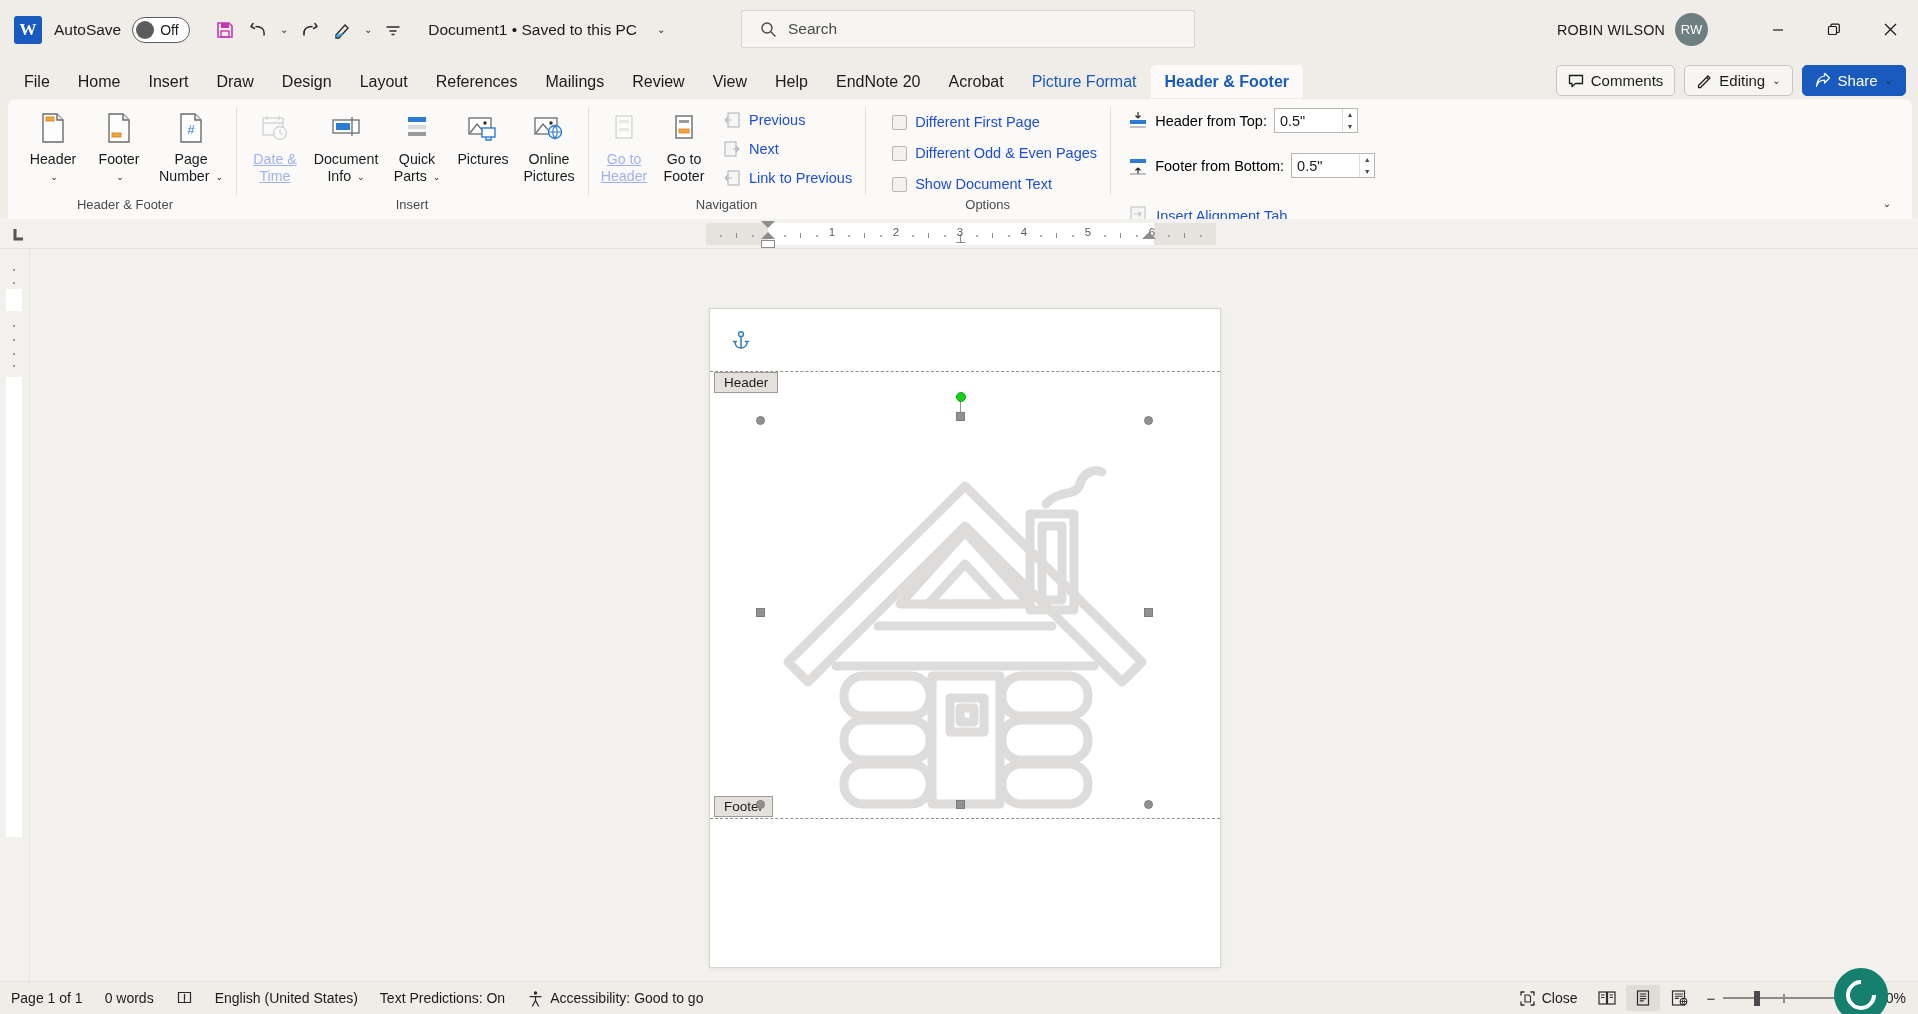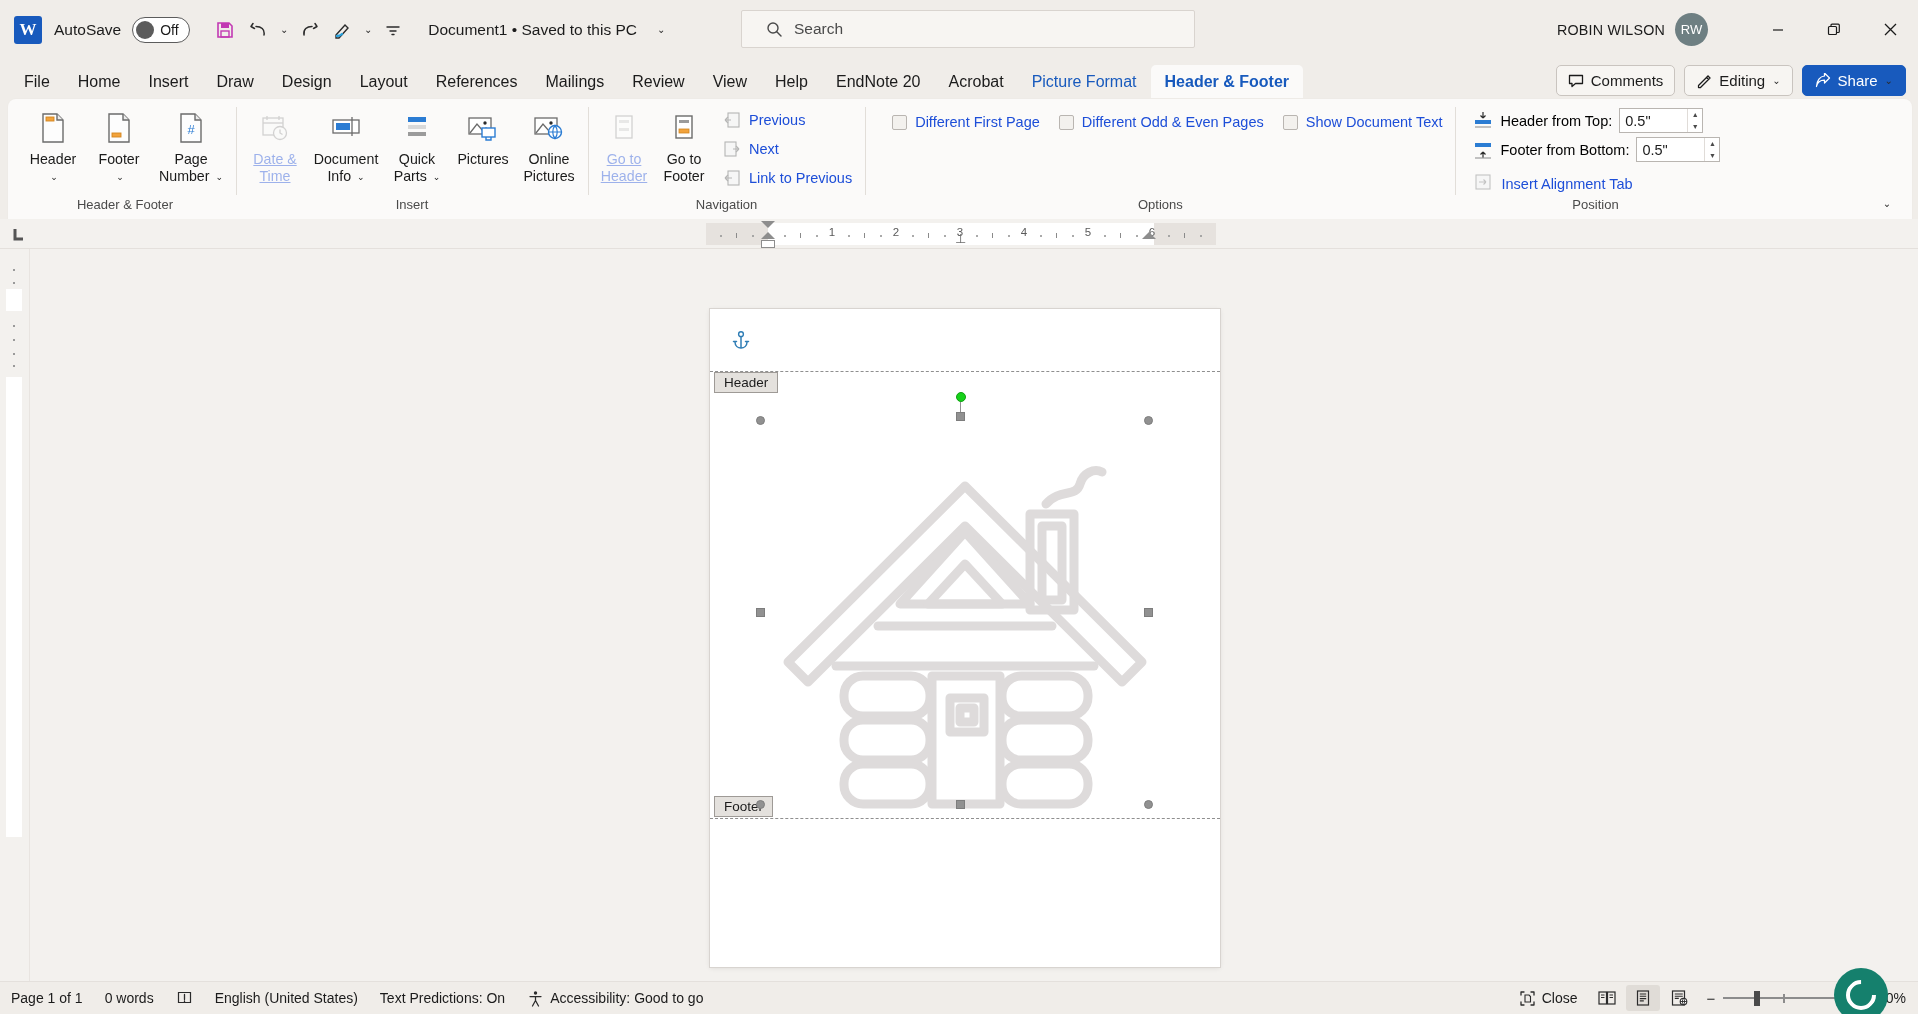--- a/index.html
+++ b/index.html
@@ -48,21 +48,21 @@
   .doc-title {
     font-size: 15.5px; color: #1b1b1b; margin-left: 18px;
     display: flex; align-items: center; gap: 20px; cursor: pointer; white-space: nowrap;
   }
   .search-wrap {
     position: absolute; left: 741px; top: 10px; width: 454px; height: 38px;
   }
   .searchbox {
     width: 100%; height: 100%;
     background: #f7f5f2; border: 1px solid #d9d4cf; border-radius: 2px;
-    display: flex; align-items: center; padding-left: 24px; gap: 11px; cursor: text;
+    display: flex; align-items: center; padding-left: 18px; gap: 11px; cursor: text;
   }
   .searchbox .ph { font-size: 15.5px; color: #4a4a4a; }
   .user-area {
     position: absolute; right: 210px; top: 0; height: 59px;
     display: flex; align-items: center; gap: 10px;
   }
   .user-name { font-size: 14.3px; color: #1b1b1b; letter-spacing: .2px; }
   .avatar {
     width: 33px; height: 33px; border-radius: 50%; background: #6e7f82;
     color: #fff; font-size: 13px; display: flex; align-items: center; justify-content: center;
@@ -533,39 +533,39 @@
               <path d="M9 9H2m0 0 3-3M2 9l3 3" fill="none" stroke="#b5b5b5" stroke-width="1.1"></path>
             </svg>
             <span>Link to Previous</span>
           </div>
         </div>
       </div>
       <div class="rgroup-label">Navigation</div>
     </div>
 
     <div class="rgroup" style="min-width:245px;">
-      <div class="rgroup-body" style="flex-direction:row;gap:5px;padding-left:14px;padding-top:10px;">
+      <div class="rgroup-body" style="flex-direction:column;gap:5px;padding-left:14px;padding-top:10px;">
         <div class="smallrow disabled">
           <span class="chk"></span>
           <span>Different First Page</span>
         </div>
         <div class="smallrow disabled">
           <span class="chk"></span>
           <span>Different Odd &amp; Even Pages</span>
         </div>
         <div class="smallrow disabled">
           <span class="chk"></span>
           <span>Show Document Text</span>
         </div>
       </div>
       <div class="rgroup-label">Options</div>
     </div>
 
     <div class="rgroup" style="min-width:280px;">
-      <div class="rgroup-body" style="flex-direction:column;gap:4px;padding-left:12px;padding-top:9px;">
+      <div class="rgroup-body" style="flex-direction:column;gap:20px;padding-left:12px;padding-top:9px;">
         <div style="display:flex;align-items:center;gap:7px;">
           <svg width="20" height="20" viewBox="0 0 20 20">
             <path d="M10 1v6m0 0-2.5-2.5M10 7l2.5-2.5" fill="none" stroke="#2b2b2b" stroke-width="1.2"></path>
             <rect x="2" y="9" width="16" height="4" fill="#2b7cd3"></rect>
             <path d="M2 16h16" stroke="#9b9b9b" stroke-width="1.2"></path>
           </svg>
           <span style="font-size:14.5px;">Header from Top:</span>
           <div class="spinbox">
             <span>0.5"</span>
             <span class="spinarrows">

